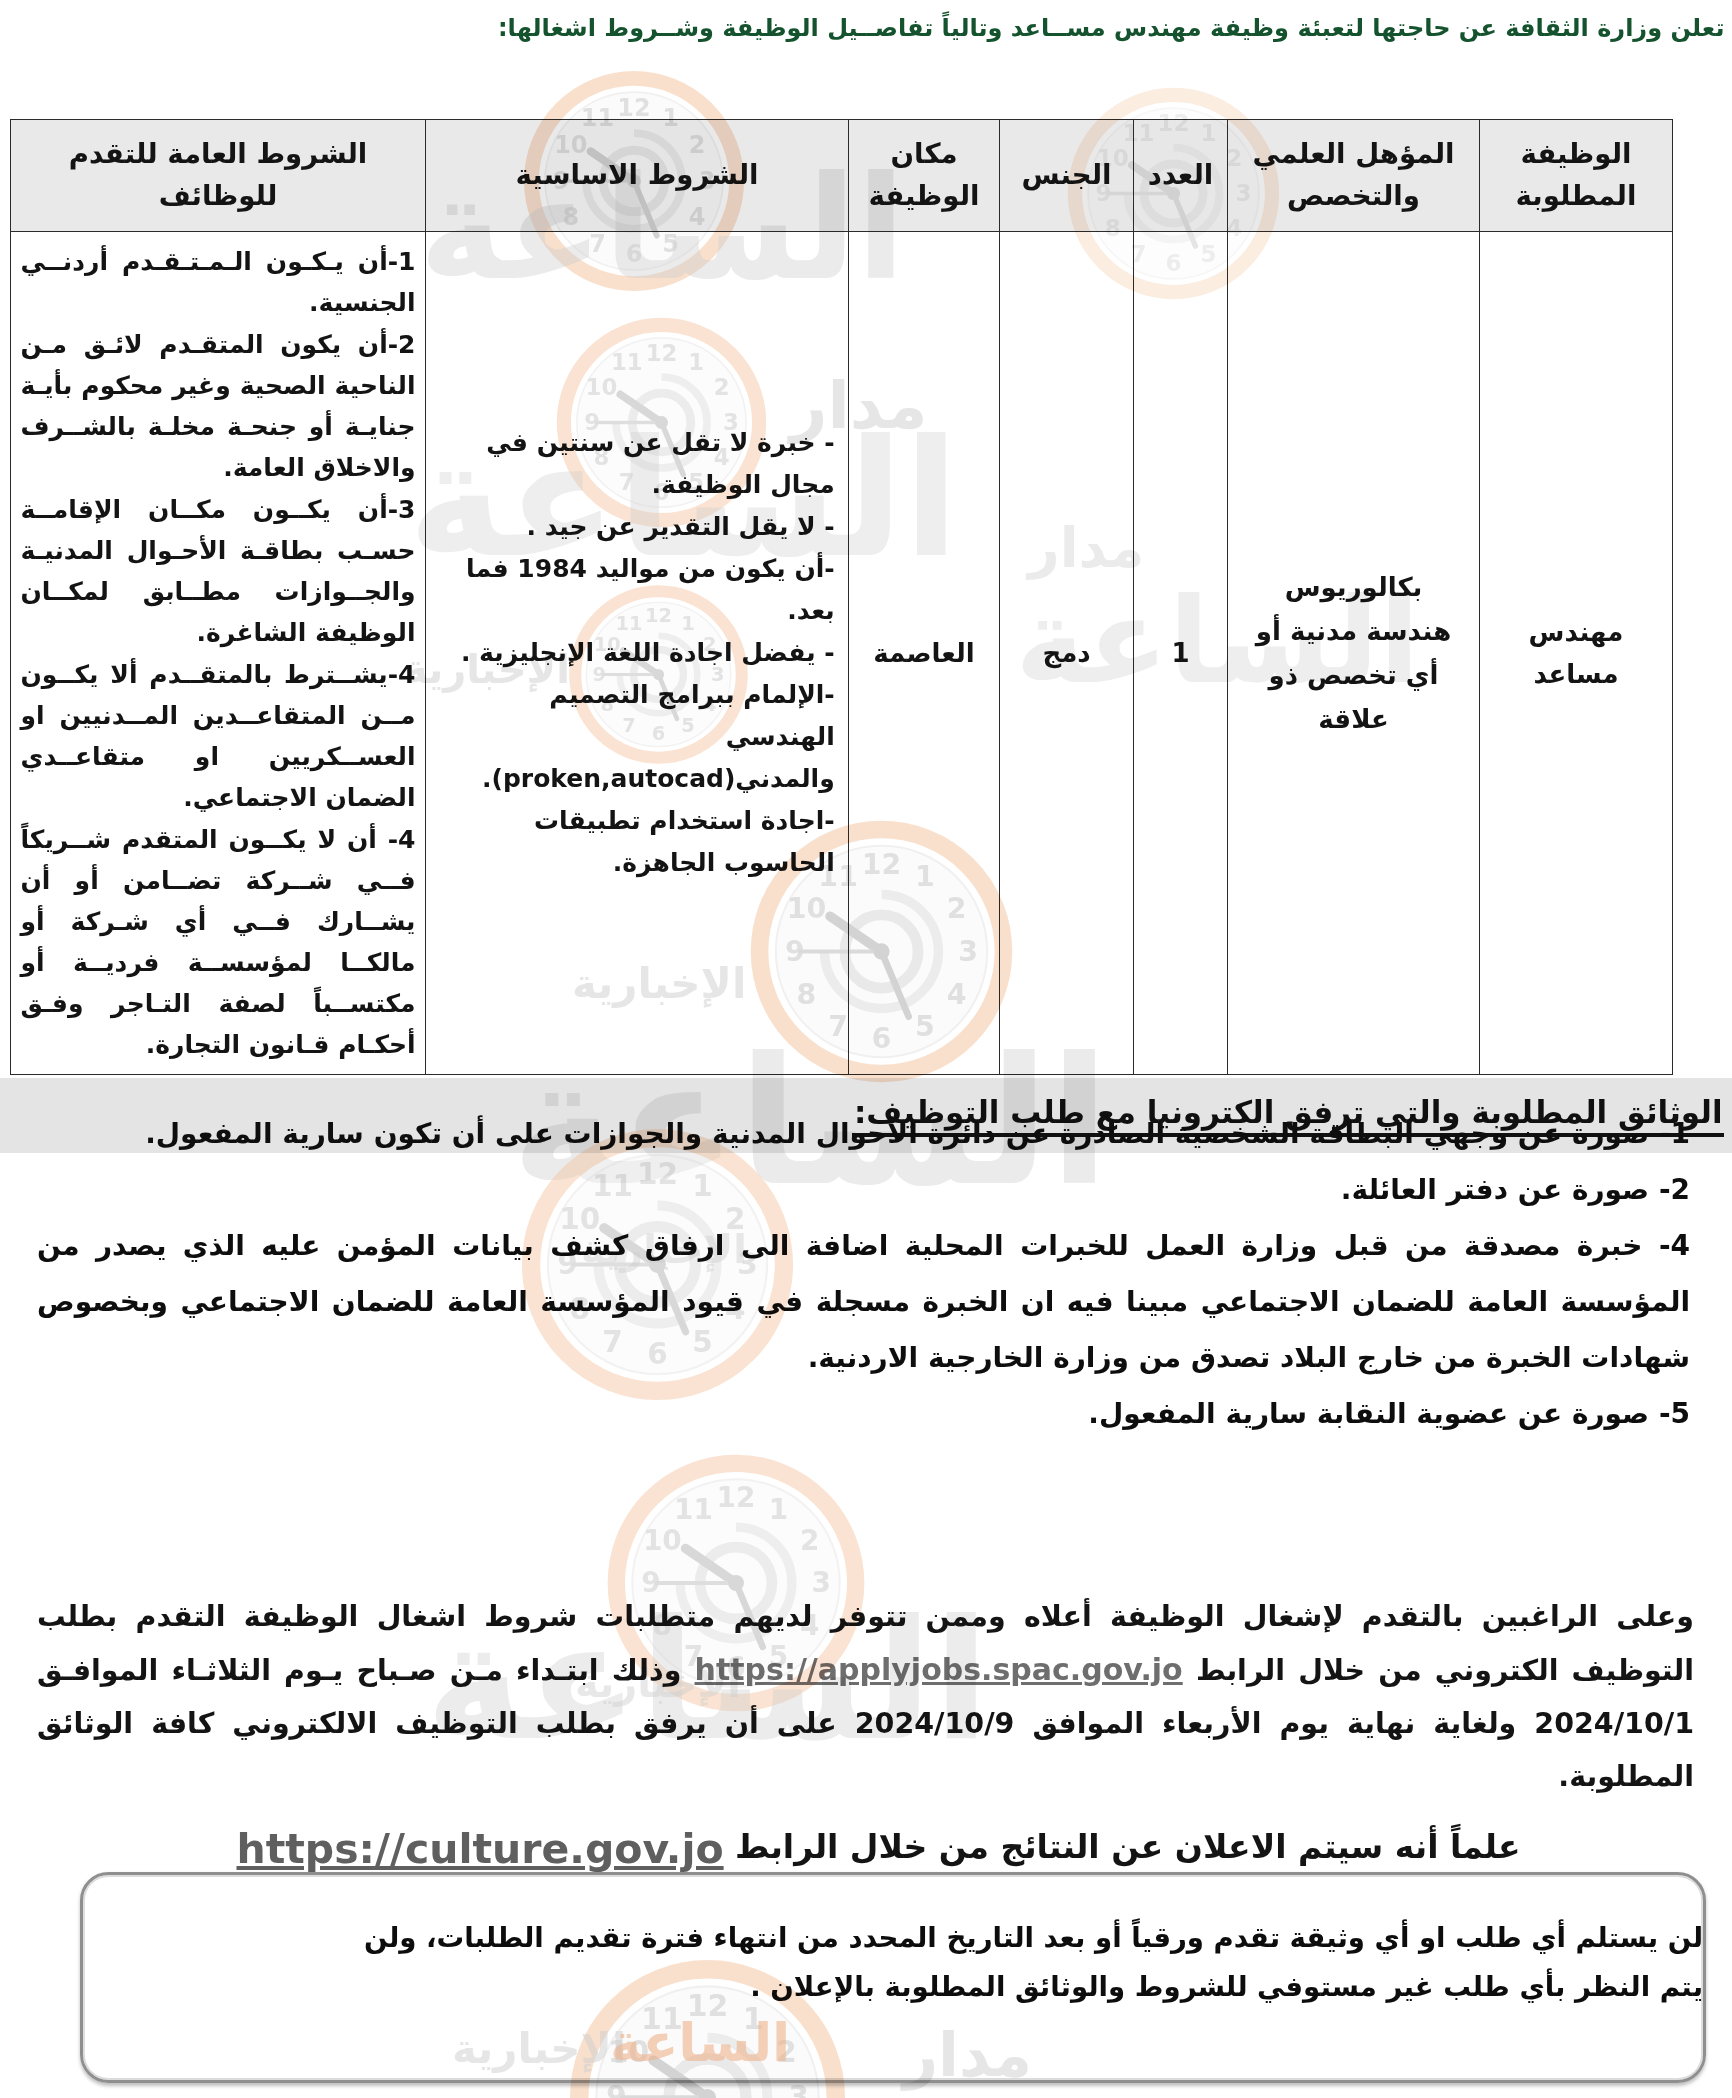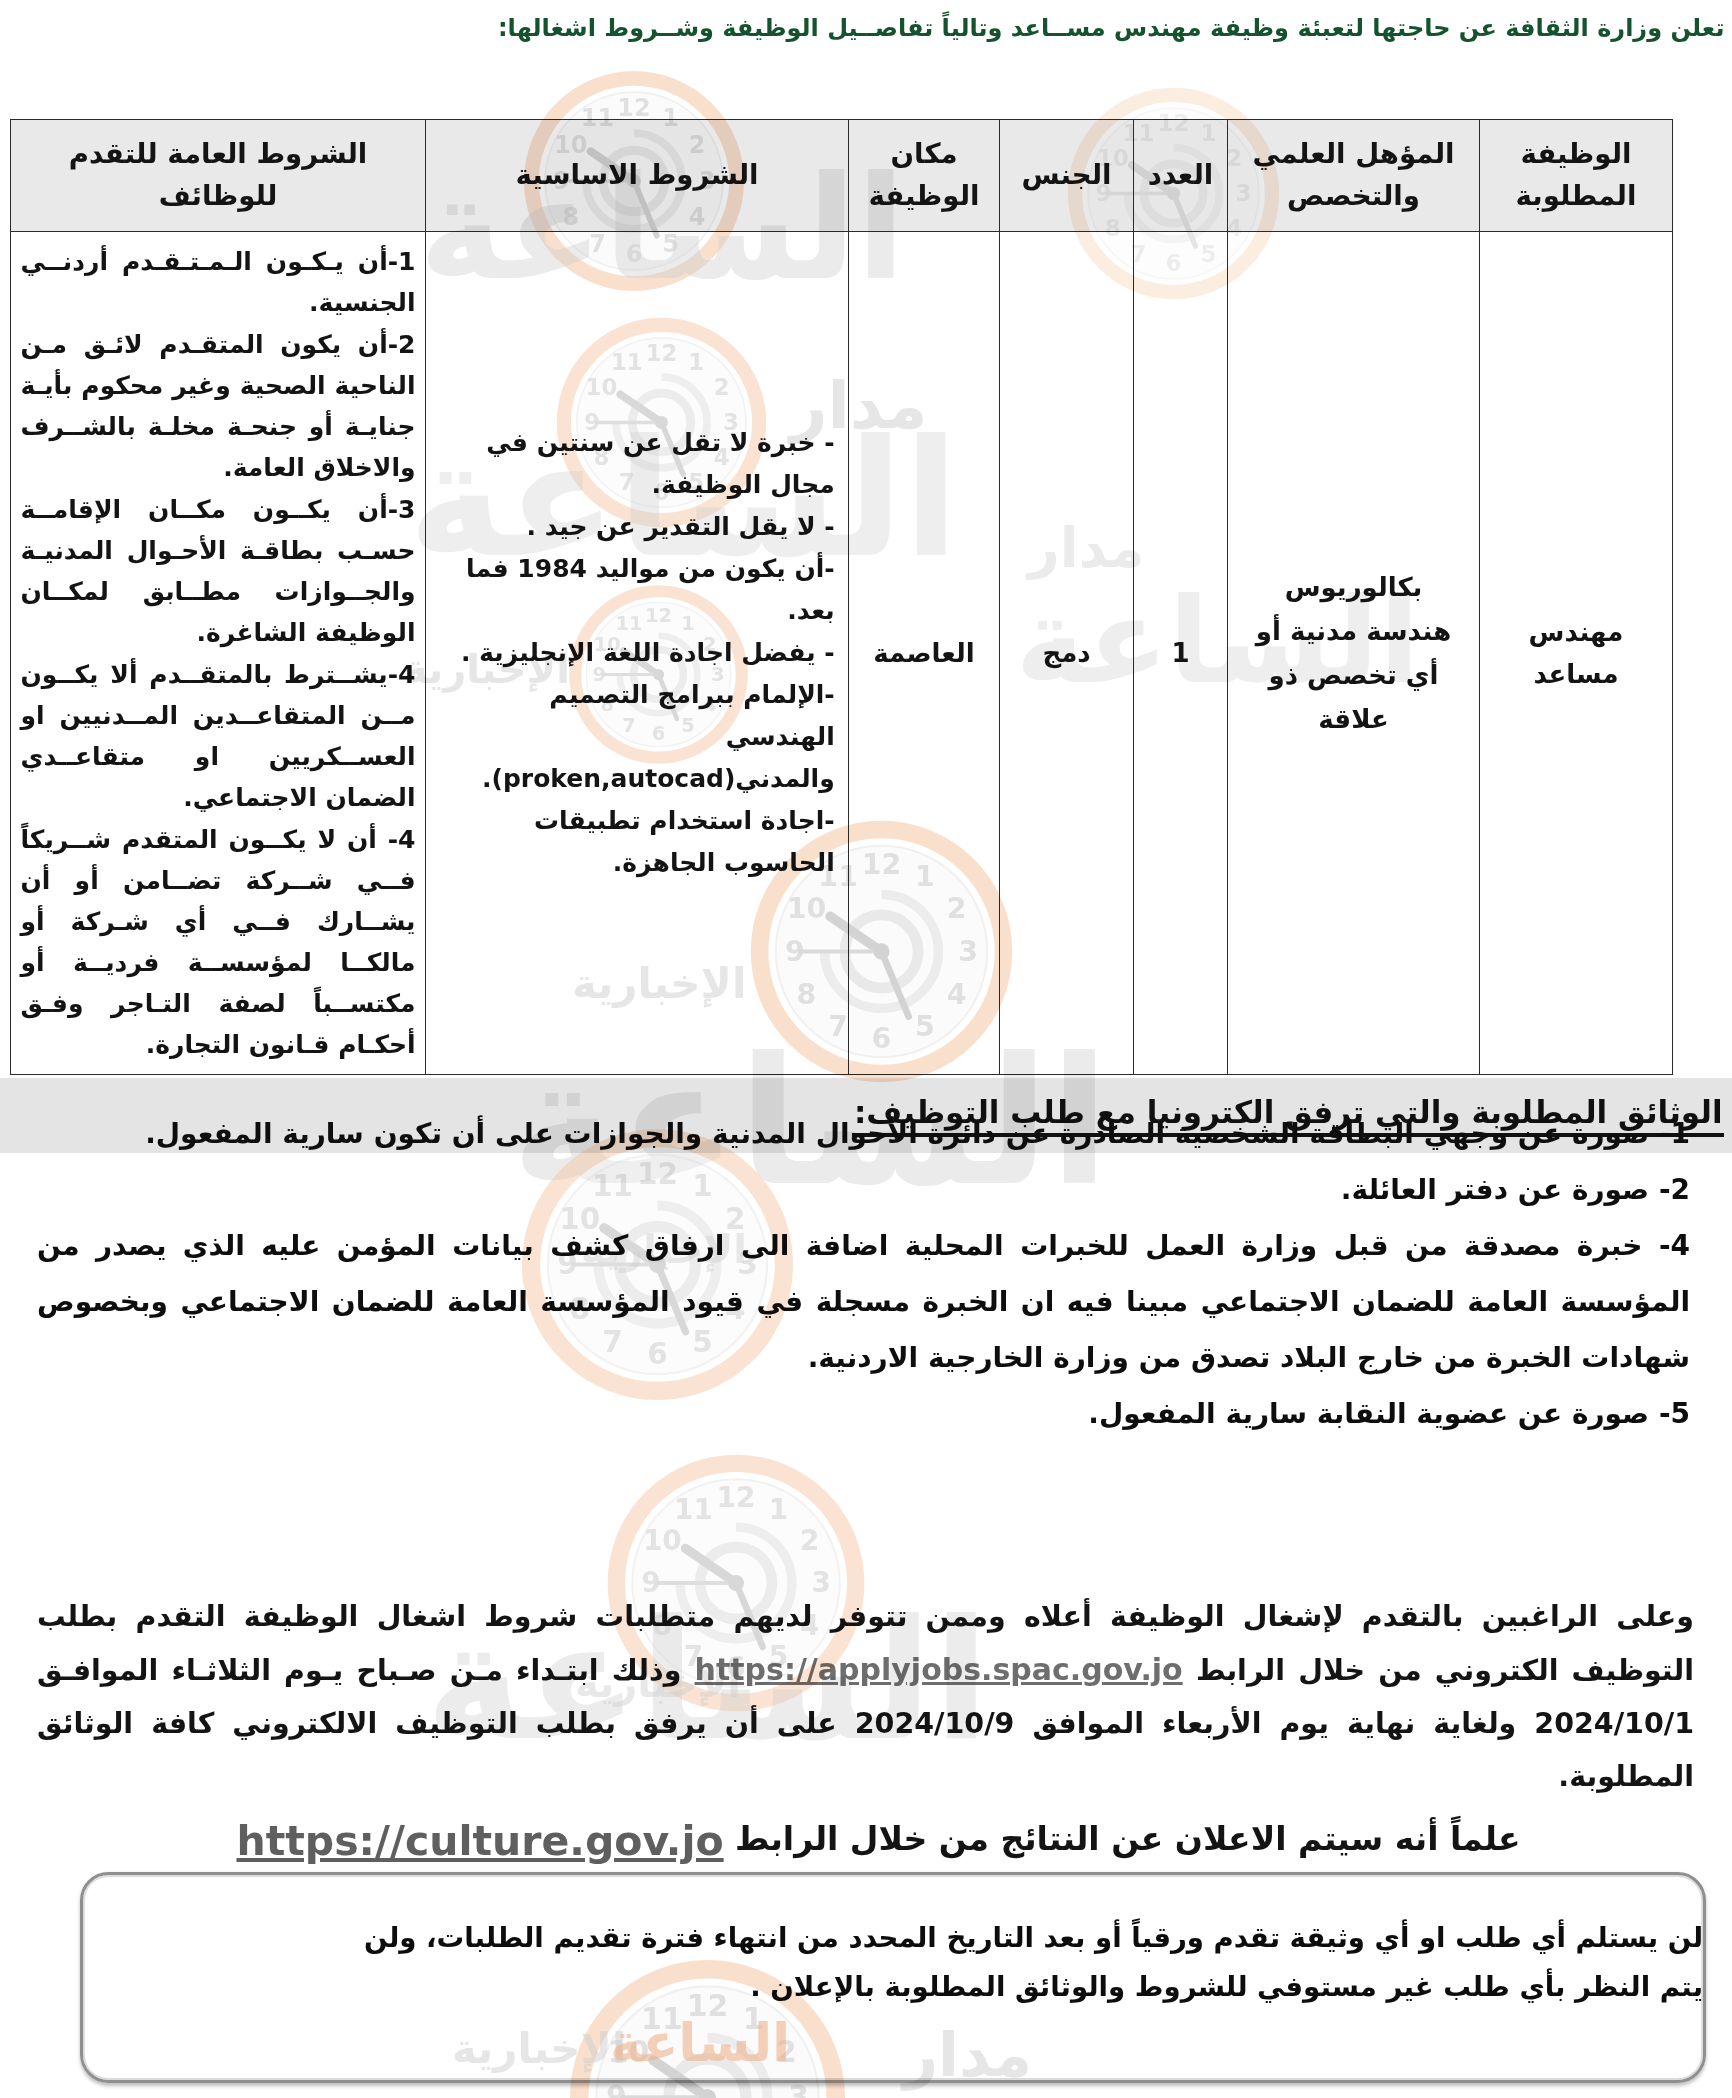--- a/index.html
+++ b/index.html
@@ -34,21 +34,21 @@
 
   
   .docs{position:absolute;top:1106px;right:42px;left:38px;}
   .doc-item{font-size:28px;line-height:56px;text-align:justify;color:#0e0e0e;}
 
   
   .apply{position:absolute;top:1590px;right:38px;left:38px;margin:0;
          font-size:28.5px;line-height:53px;text-align:justify;}
   .link{color:#6e6e6e;text-decoration:underline;direction:ltr;unicode-bidi:isolate;
         font-size:30px;cursor:pointer;}
-  .results{position:absolute;top:1805px;right:0;left:0;margin:0;text-align:center;
+  .results{position:absolute;top:1805px;right:0;left:0;margin:8px;text-align:center;
            font-size:33px;line-height:67px;padding-left:26px;}
   .biglink{font-size:41px;vertical-align:-4.8px;color:#5f5f5f;}
 
   
   .notice{position:absolute;top:1872px;right:26px;left:81px;height:211px;
           border:3.8px solid #8f8f8f;border-radius:28.5px;
           box-shadow:inset 0 0 0 1.9px #dcdcdc, 0 2.9px 3.8px rgba(0,0,0,.25);
           text-align:right;padding-top:38px;box-sizing:border-box;background:transparent;}
   .notice div{font-size:27.6px;line-height:49px;color:#0d0d0d;}
 

